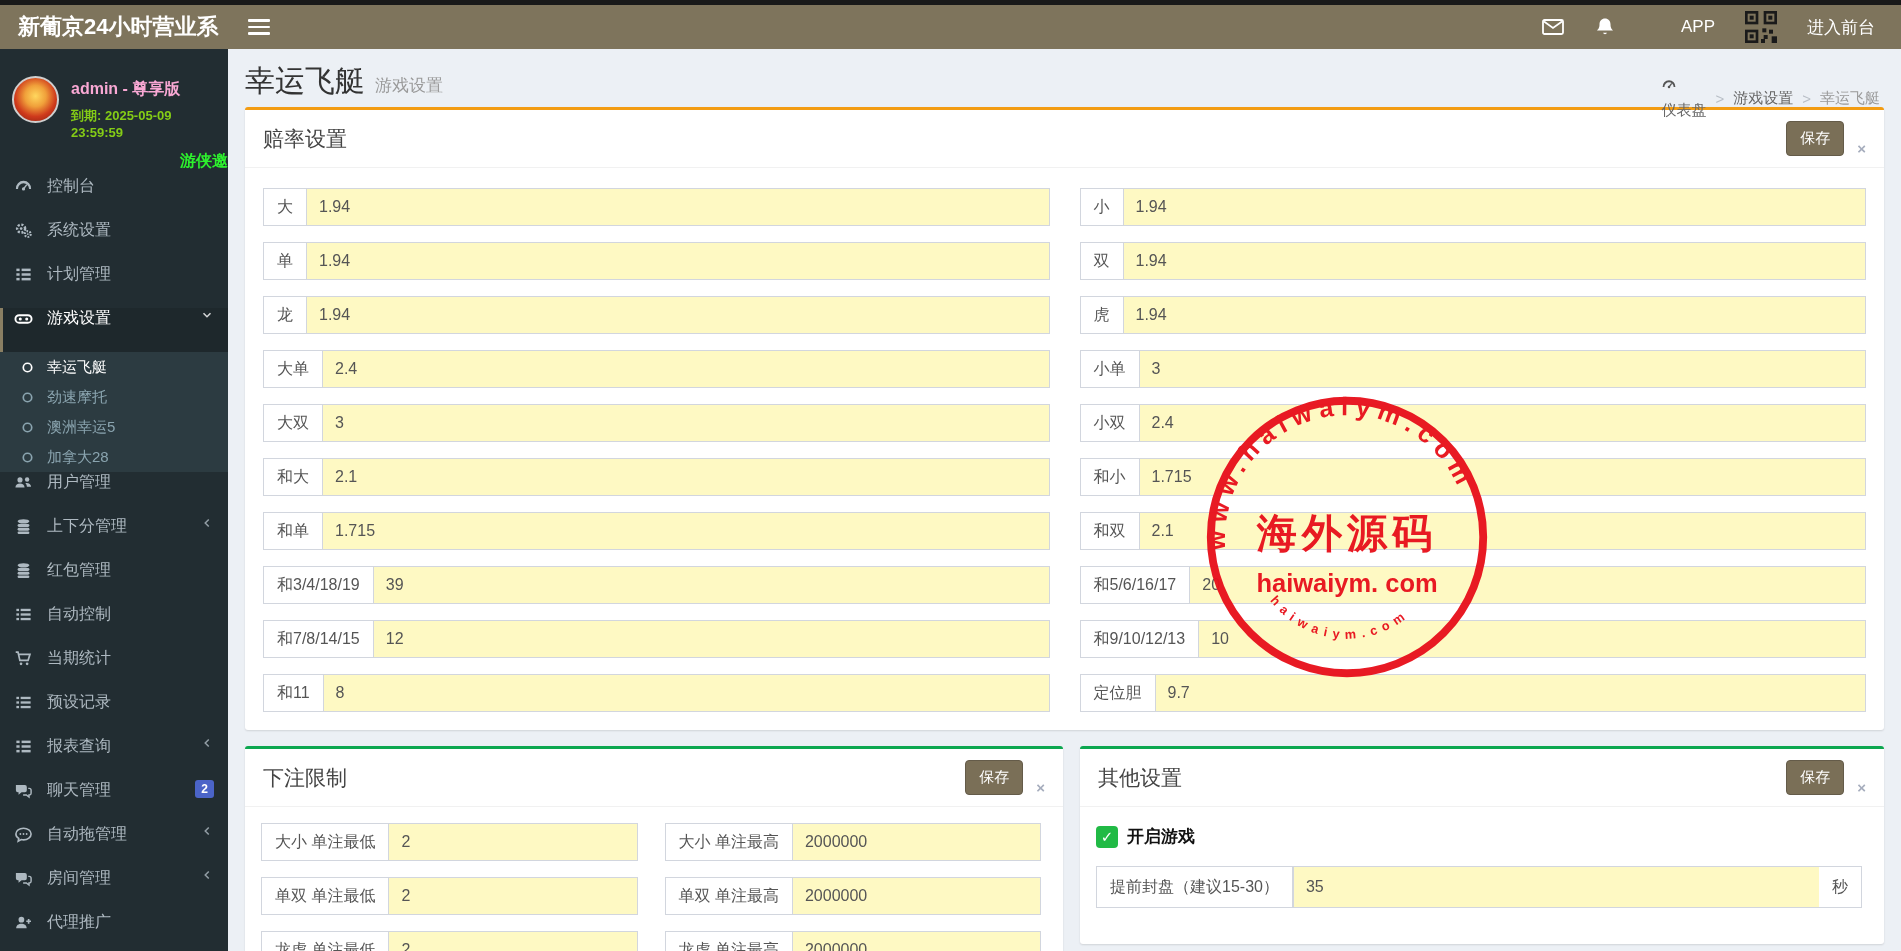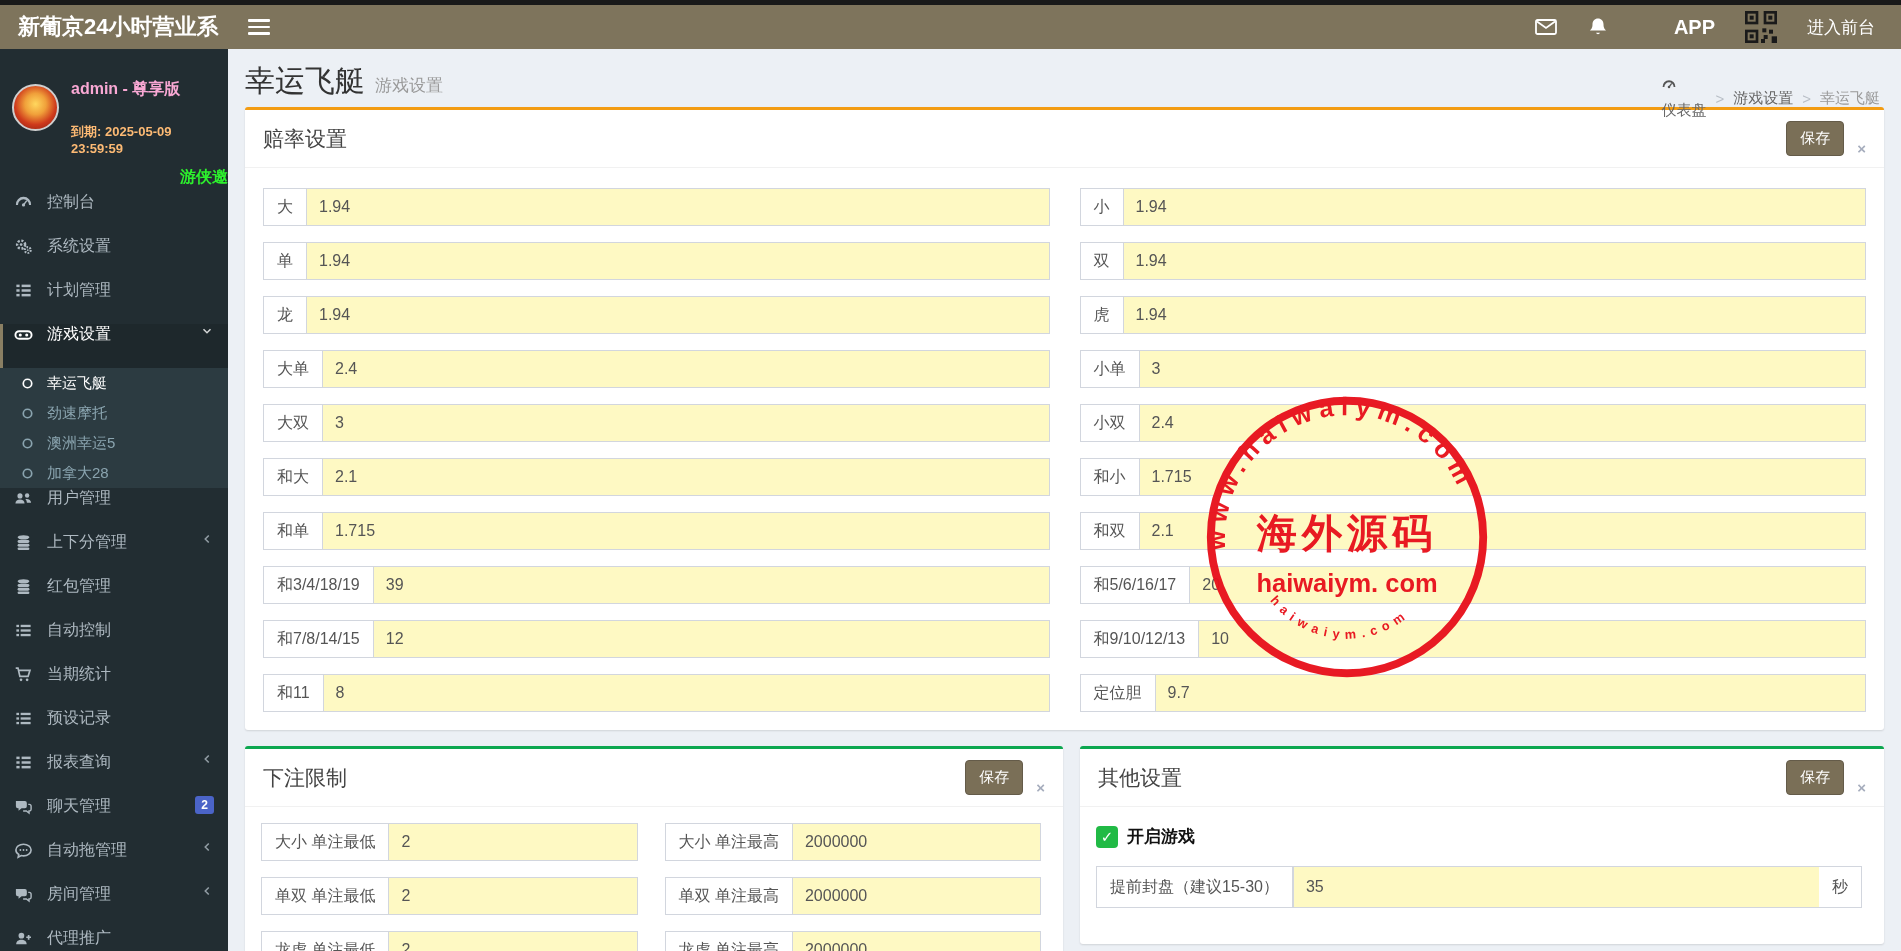--- a/index.html
+++ b/index.html
@@ -8,33 +8,33 @@
 
   
   .topstrip { height:5px; background:#191919; }
   .navbar { height:44px; background:#7e745c; display:flex; align-items:center; color:#fff; }
   .brand { width:228px; height:44px; line-height:44px; padding-left:18px; font-size:22px; font-weight:bold; white-space:nowrap; overflow:hidden; cursor:pointer; }
   .hamburger { margin-left:20px; width:22px; height:16px; display:flex; flex-direction:column; justify-content:space-between; cursor:pointer; }
   .hamburger span { display:block; height:2.6px; background:#fff; border-radius:1px; }
   .nav-right { margin-left:auto; display:flex; align-items:center; gap:30px; padding-right:26px; }
   .nav-ic { width:22px; height:22px; cursor:pointer; display:flex; align-items:center; }
   .nav-ic svg { width:100%; height:100%; }
-  .nav-app { font-size:20px; font-weight:bold; cursor:pointer;margin-left:35px; }
+  .nav-app { font-size:17px; font-weight:normal; cursor:pointer;margin-left:35px; }
   .nav-qr { width:32px; height:32px; cursor:pointer; }
   .nav-qr svg { width:32px; height:32px; }
   .nav-front { font-size:17px; cursor:pointer; }
 
   
   .sidebar { position:absolute; top:49px; left:0; bottom:0; width:228px; background:#222d32; overflow:hidden; }
   .user-panel { display:flex; gap:12px; align-items:center; padding:10px 12px 6px; }
   .avatar { width:47px; height:47px; border-radius:50%; flex:0 0 47px;
             background:radial-gradient(circle at 50% 42%, #ffd75e 0%, #f0a03a 32%, #cf3a1c 62%, #7e1a10 100%);
             border:2px solid #cfcfcf; }
   .user-name { font-size:16px; font-weight:bold; color:#f9a8d4;margin-top:20px; }
-  .user-exp { font-size:13px; font-weight:bold; color:#fdba74; margin-top:23px; }
+  .user-exp { font-size:13px; font-weight:bold; color:#84cc16; margin-top:7px; }
   .marquee { height:30px; line-height:30px; color:#2df12d; font-weight:bold; font-size:16px; white-space:nowrap; overflow:visible; text-align:right; margin-right:-16px; }
   .menu { list-style:none; }
   .menu-item { height:44px; display:flex; align-items:flex-start; padding:0 14px; color:#aeb9c1; font-size:16px; cursor:pointer; }
   .menu-item.active { background:#1e282c; color:#fff; border-left:3px solid #8a7f63; padding-left:11px; }
   .mi-icon { width:23px; height:20px; margin-right:10px; flex:0 0 23px; display:flex; align-items:center; }
   .mi-icon svg { width:19px; height:19px; }
   .chev { margin-left:auto; width:14px; height:14px; opacity:.8; }
   .chev svg { width:14px; height:14px; }
   .badge { margin-left:auto; background:#4b64c8; color:#fff; font-size:12px; font-weight:bold; padding:2px 6px; border-radius:3px; }
   .submenu { background:#2c3b41; }

